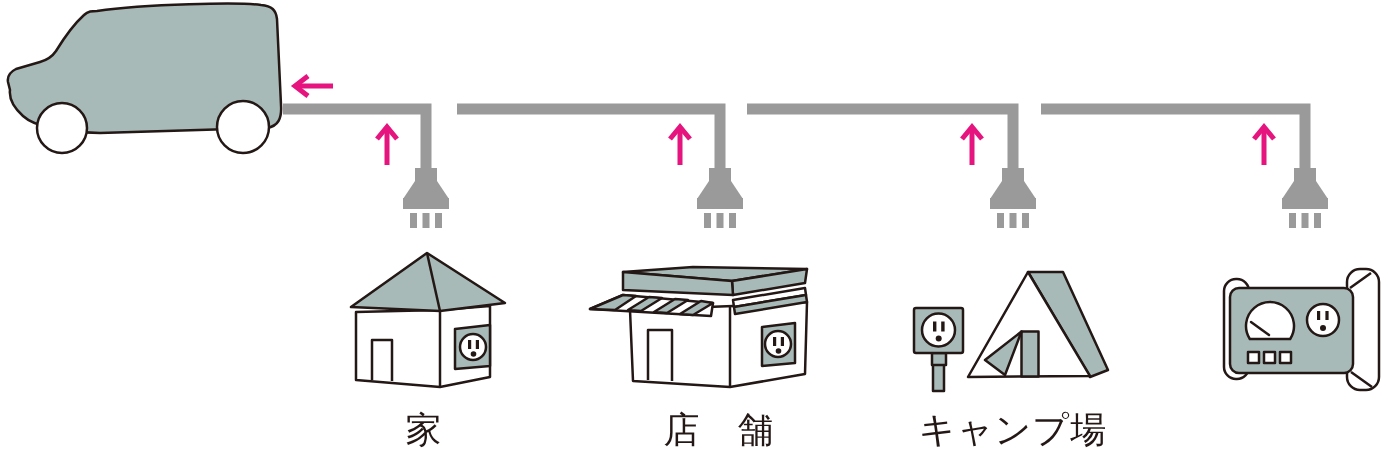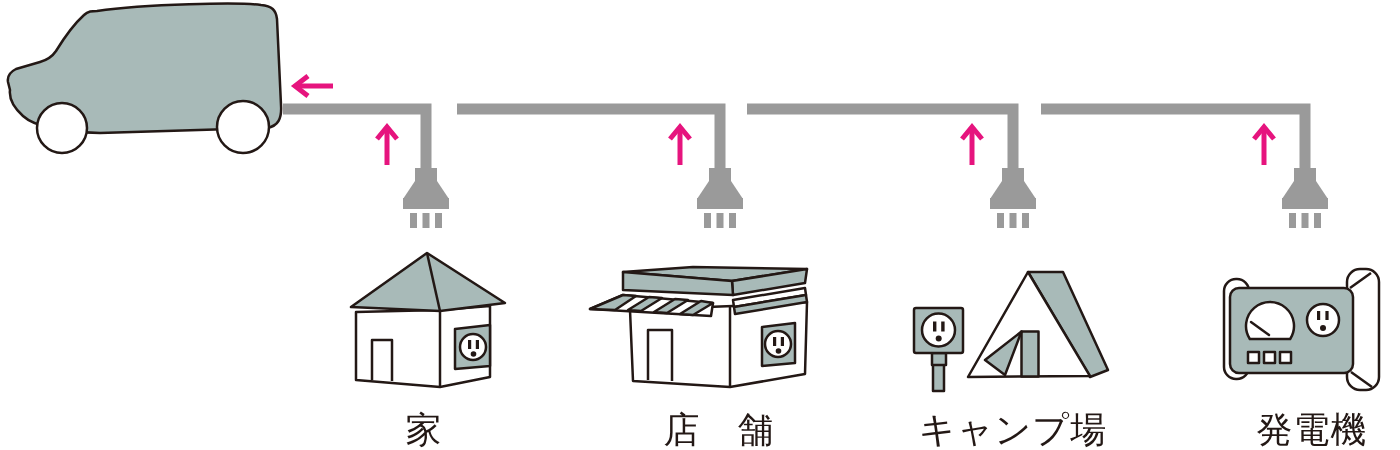--- a/index.html
+++ b/index.html
@@ -171,15 +171,14 @@
         <rect class="paper" stroke-width="2.5" x="28" y="92" width="11" height="11"></rect>
         <rect class="paper" stroke-width="2.5" x="44" y="92" width="11" height="11"></rect>
         <rect class="paper" stroke-width="2.5" x="60" y="92" width="11" height="11"></rect>
       </g>
     </g>
   </svg>
 
   <div class="src-label" style="left:424px">家</div>
   <div class="src-label" style="left:1013px">キャンプ場</div>
   <div class="src-label" style="left:719px">店　舗</div>
-  <div class="src-label" style="left:1312px">発電機</div>
 
 </div>
 
 </body></html>

